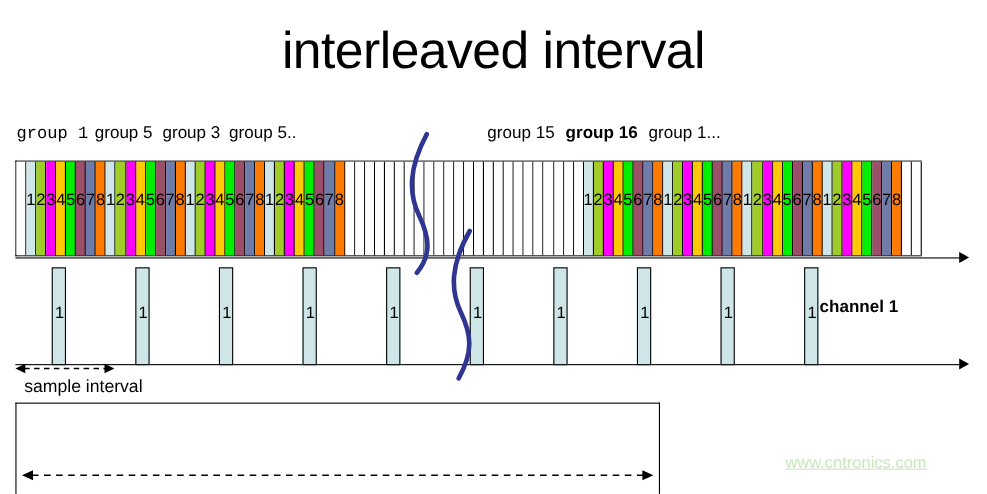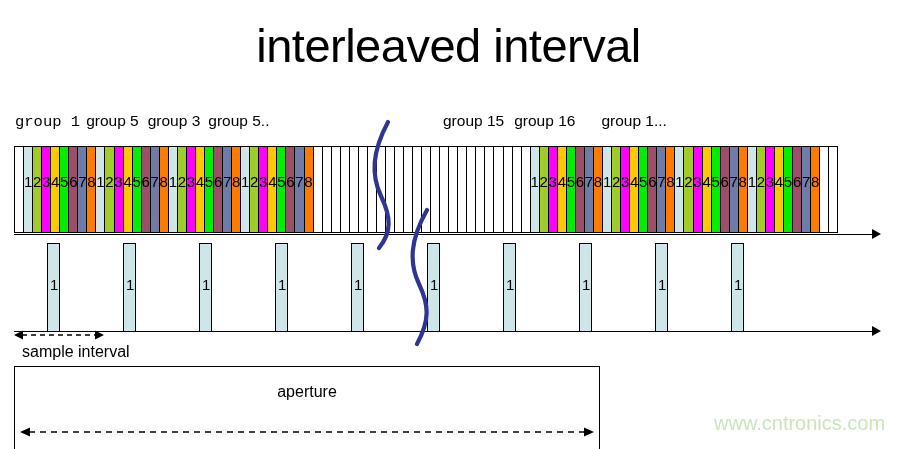--- a/index.html
+++ b/index.html
@@ -179,33 +179,34 @@
     line-height: 21px;
     text-align: center;
     white-space: nowrap;
   }
 
   
   #watermark {
     position: absolute;
     left: 714px;
     top: 412px;
-    font-size: 20px;
+    font-size: 15px;
     color: #c9e6bd;
     white-space: nowrap;
     letter-spacing: 0px;
+    text-decoration: underline;
   }
 </style>
 </head>
 <body>
 
 <div id="title">interleaved interval</div>
 
 <div class="group-label-row" id="group-labels-left"><span class="group-label" style="margin-right: 6px; font-family: Liberation Mono, monospace;">group 1</span><span class="group-label" style="margin-right: 9px;">group 5</span><span class="group-label" style="margin-right: 8px;">group 3</span><span class="group-label">group 5..</span></div>
-<div class="group-label-row" id="group-labels-right"><span class="group-label" style="margin-right: 10px;">group 15</span><span class="group-label" style="margin-right: 26px;">group 16</span><span class="group-label">group 1...</span></div>
+<div class="group-label-row" id="group-labels-right"><span class="group-label" style="margin-right: 10px;">group 15</span><span class="group-label" style="margin-right: 10px; font-weight: bold;">group 16</span><span class="group-label">group 1...</span></div>
 
 <div id="strip">
     <div class="bar" style="background: rgb(255, 255, 255);"></div>
     <div class="bar" style="background: rgb(207, 230, 232);">
       <span class="bar-num">1</span>
     </div>
     <div class="bar" style="background: rgb(159, 204, 40);">
       <span class="bar-num">2</span>
     </div>
     <div class="bar" style="background: rgb(255, 0, 255);">
@@ -467,24 +468,24 @@
 
 <svg id="sample-interval-measure" viewBox="0 0 90 14" width="90" height="14">
   <line x1="8" y1="7" x2="82" y2="7" stroke="#000" stroke-width="1.4" stroke-dasharray="5,4"></line>
   <polygon points="0,7 9,2.6 9,11.4" fill="#000"></polygon>
   <polygon points="90,7 81,2.6 81,11.4" fill="#000"></polygon>
 </svg>
 <div id="sample-interval-label">sample interval</div>
 
 <div id="aperture-box"></div>
 <div id="aperture-label">
-  <div>aperture</div>
 </div>
 <svg id="aperture-measure" viewBox="0 0 574 14" width="574" height="14">
   <line x1="9" y1="7" x2="565" y2="7" stroke="#000" stroke-width="1.4" stroke-dasharray="6,5"></line>
   <polygon points="0,7 10,2.4 10,11.6" fill="#000"></polygon>
   <polygon points="574,7 564,2.4 564,11.6" fill="#000"></polygon>
 </svg>
 
 <div id="seen-by">
+  <div>channel 1</div>
 </div>
 
 <div id="watermark" style="color: rgb(201, 230, 189);">www.cntronics.com</div>
 
 </body></html>

